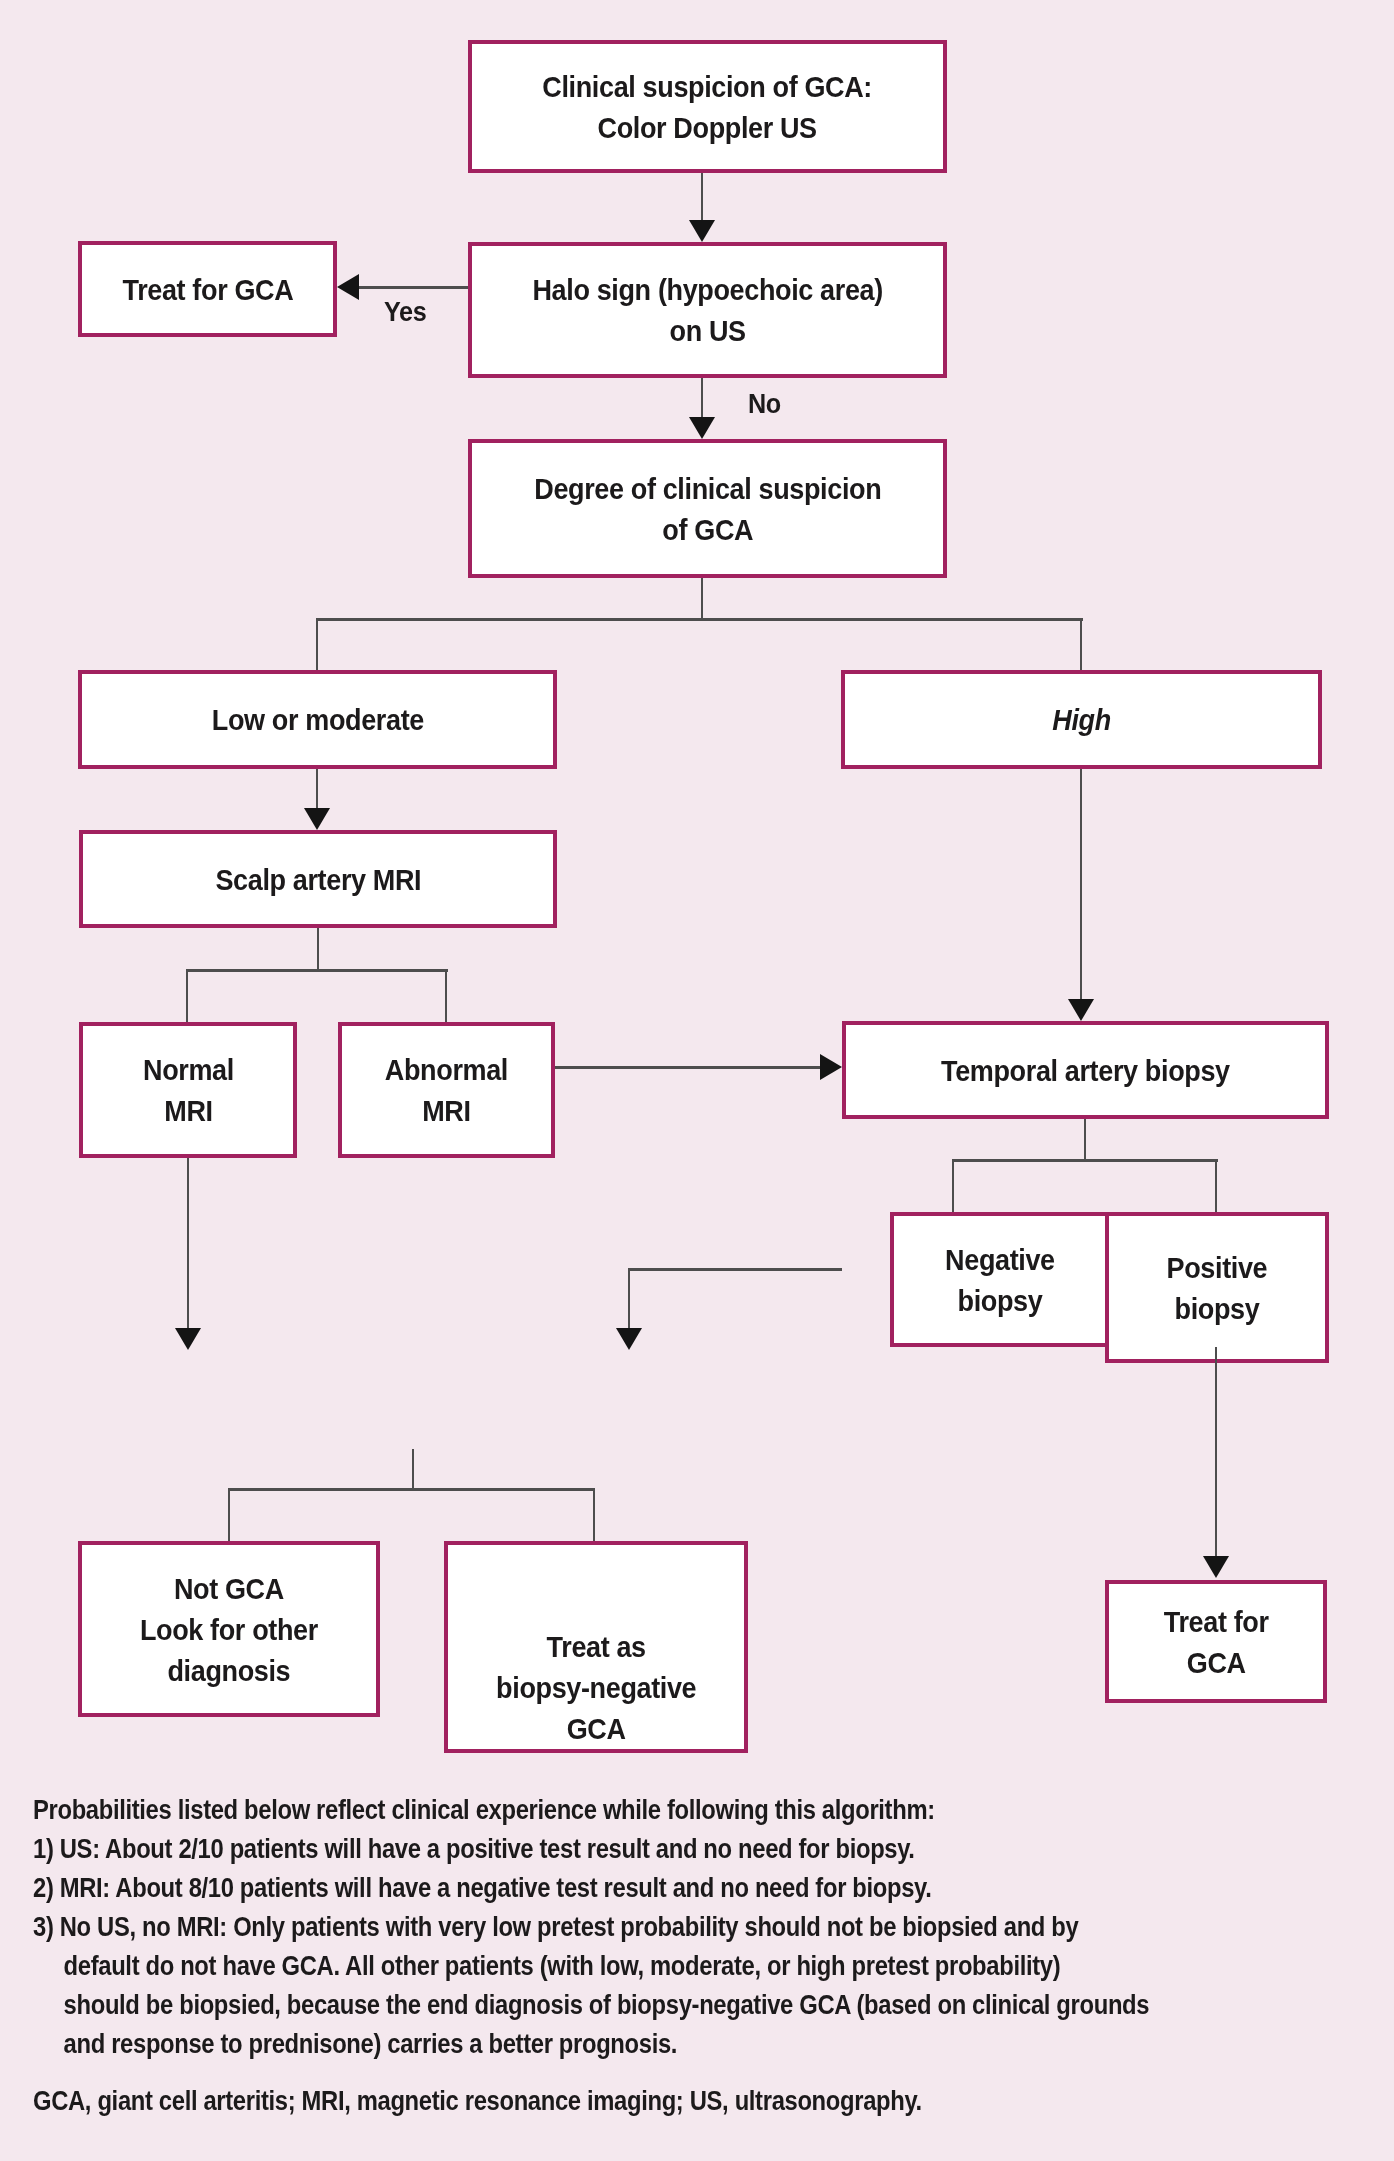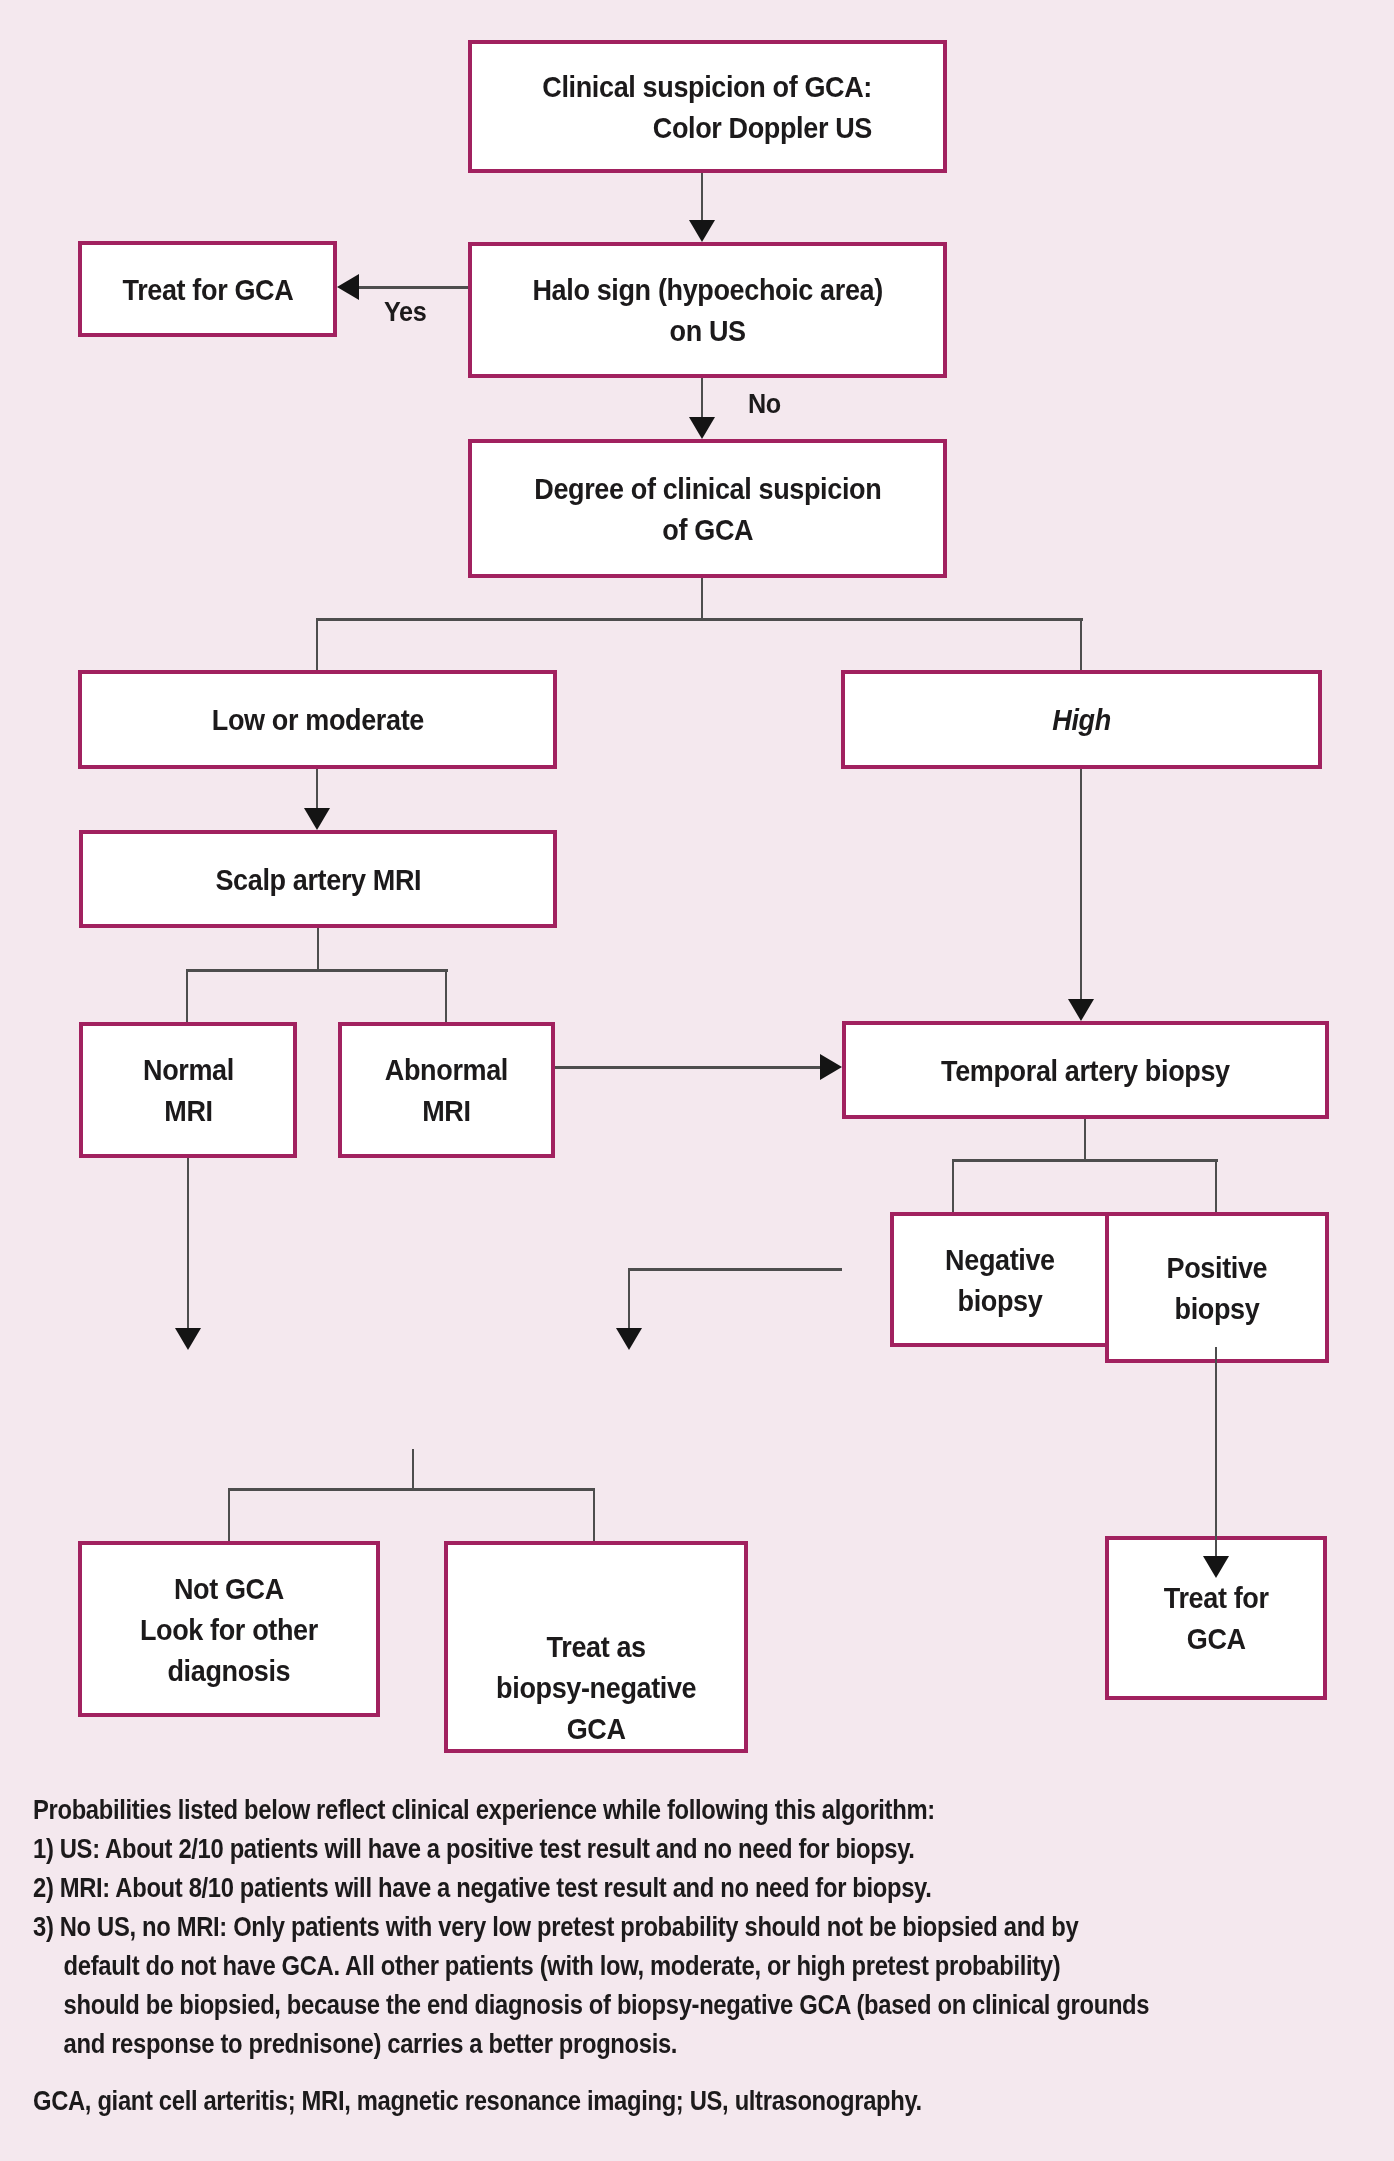--- a/index.html
+++ b/index.html
@@ -31,21 +31,21 @@
     letter-spacing:-0.4px;transform:scaleX(0.85);transform-origin:0 50%;
   }
   .footer-line.indent{padding-left:36px;}
   .footer-line.gap-above{margin-top:18px;}
 </style>
 </head>
 <body>
 
 <div class="canvas">
 
-  <div class="node" style="left:468px;top:40px;width:479px;height:133px;text-align:right;">
+  <div class="node" style="left:468px;top:40px;width:479px;height:133px;">
     <span class="txt">Clinical suspicion of GCA:
 Color Doppler US</span>
   </div>
   <div class="node" style="left:78px;top:241px;width:259px;height:96px;">
     <span class="txt">Treat for GCA</span>
   </div>
   <div class="node" style="left:468px;top:242px;width:479px;height:136px;">
     <span class="txt">Halo sign (hypoechoic area)
 on US</span>
   </div>
@@ -84,21 +84,21 @@
   <div class="node" style="left:78px;top:1541px;width:302px;height:176px;">
     <span class="txt">Not GCA
 Look for other
 diagnosis</span>
   </div>
   <div class="node" style="left:444px;top:1541px;width:304px;height:212px;align-items:flex-end;">
     <span class="txt">Treat as
 biopsy-negative
 GCA</span>
   </div>
-  <div class="node" style="left:1105px;top:1536px;width:222px;height:164px;">
+  <div class="node" style="left:1105px;top:1580px;width:222px;height:123px;">
     <span class="txt">Treat for
 GCA</span>
   </div>
 
   <div class="vline" style="left:701px;top:173px;height:49px;"></div>
   <div class="arr arr-down" style="left:689px;top:220px;"></div>
 
   <div class="hline" style="left:359px;top:286px;width:109px;"></div>
   <div class="arr arr-left" style="left:337px;top:274px;"></div>
   <div class="edge-label" style="left:384px;top:296px;">Yes</div>

